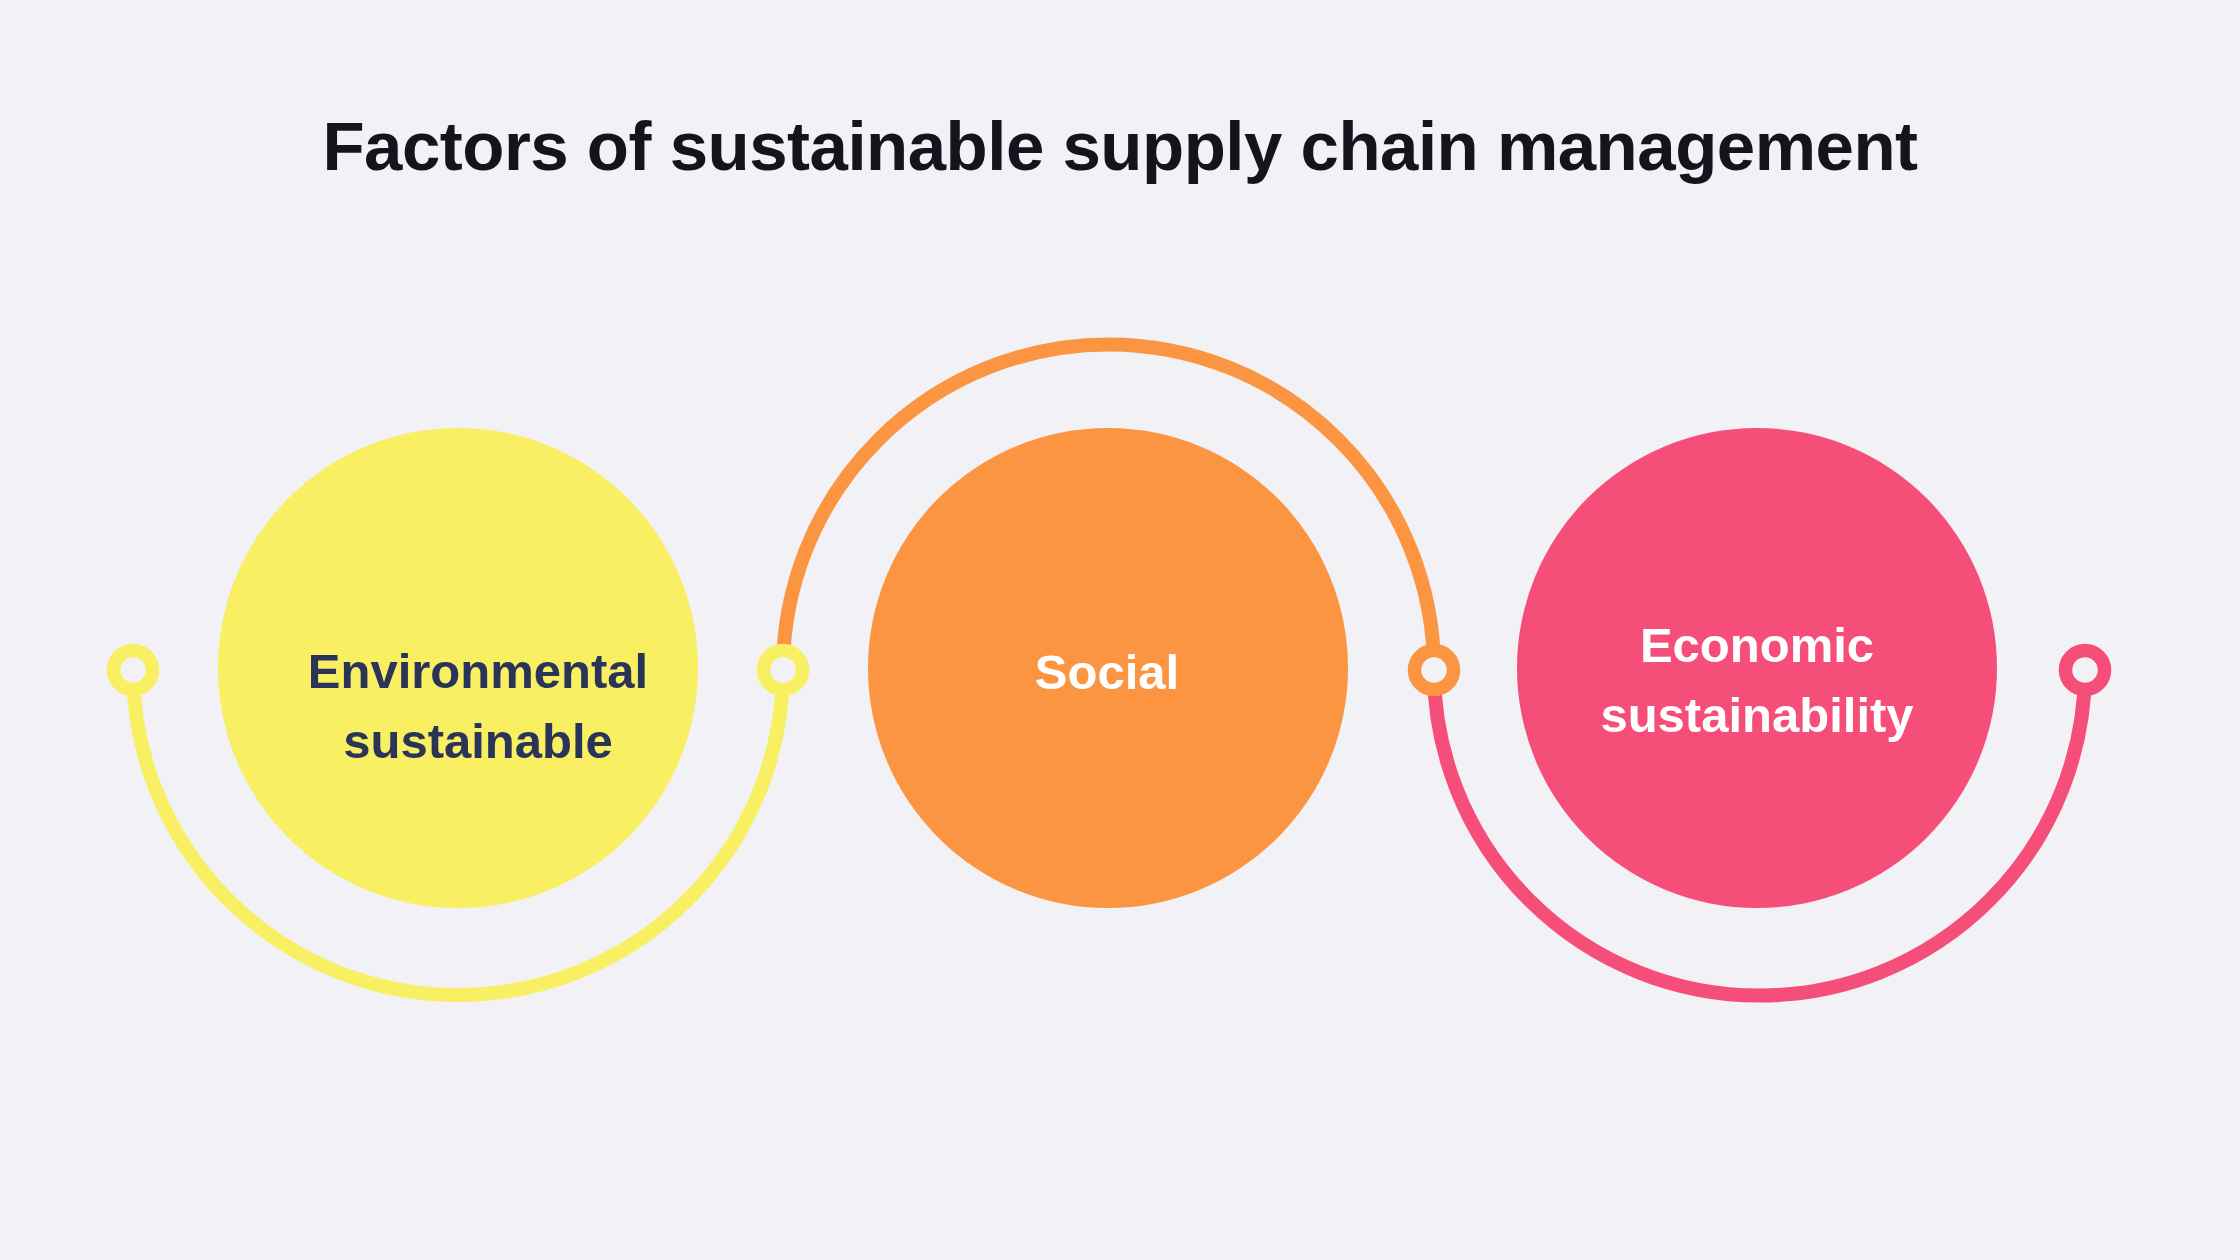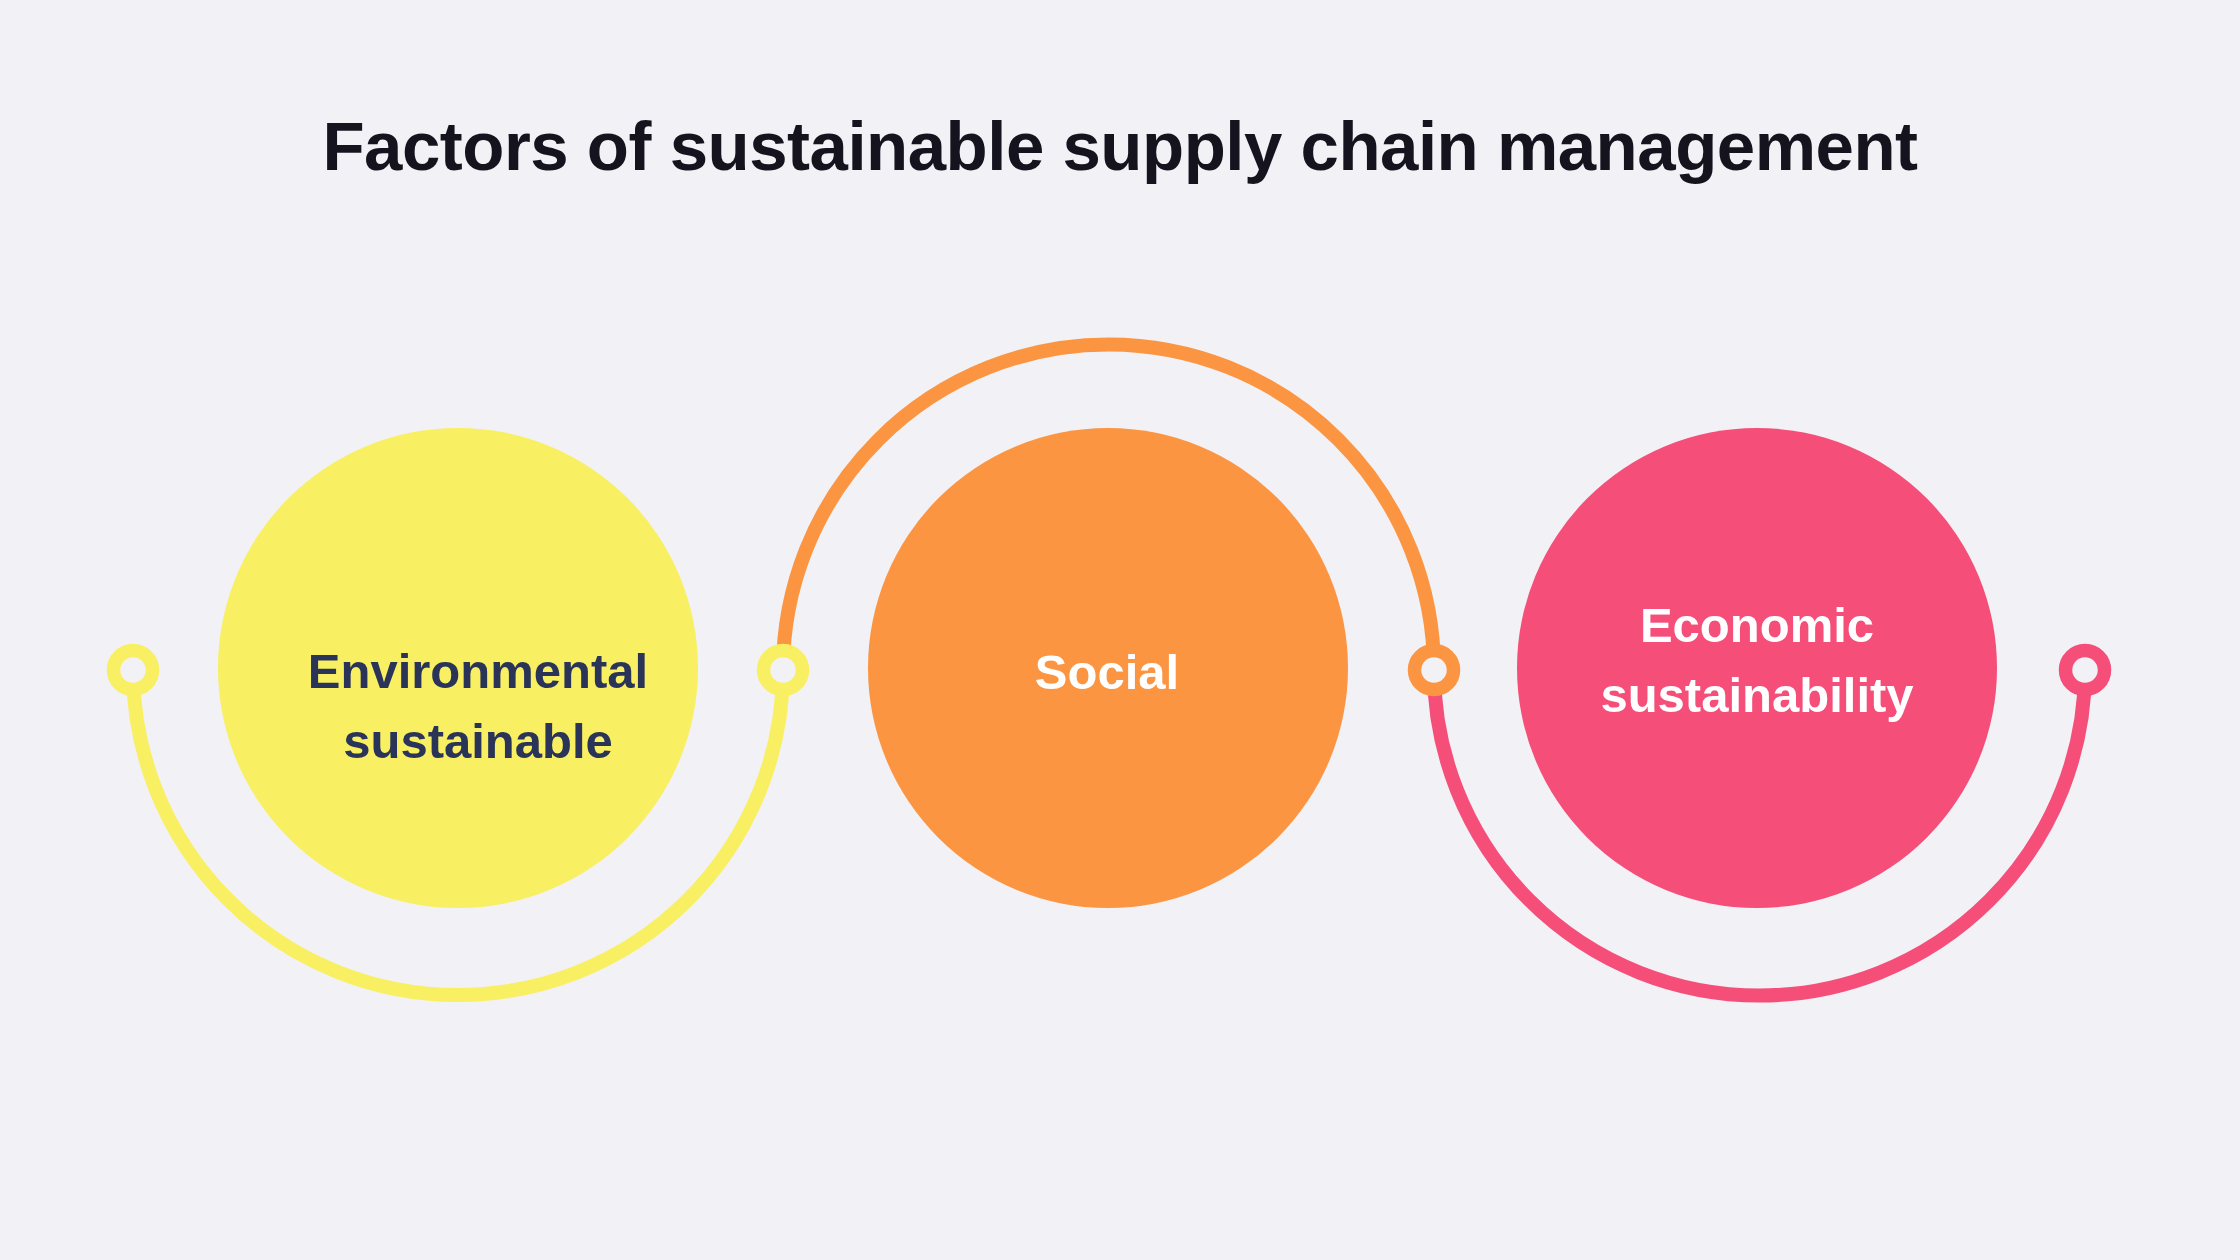--- a/index.html
+++ b/index.html
@@ -60,21 +60,21 @@
     position: absolute;
     transform: translate(-50%, -50%);
     text-align: center;
     font-size: 49px;
     font-weight: 700;
     line-height: 1.43;
     white-space: nowrap;
   }
   .label-env    { left: 478px;  top: 706px; color: var(--navy_text); }
   .label-social { left: 1107px; top: 672px; color: var(--white_text); text-align: right; }
-  .label-econ   { left: 1757px; top: 660px; color: var(--white_text); }
+  .label-econ   { left: 1757px; top: 680px; color: var(--white_text); }
 </style>
 </head>
 <body>
 
 <div class="stage">
 
   <h1 class="title">Factors of sustainable supply chain management</h1>
 
   <svg class="shapes" viewBox="0 0 2240 1260" xmlns="http://www.w3.org/2000/svg">
 

